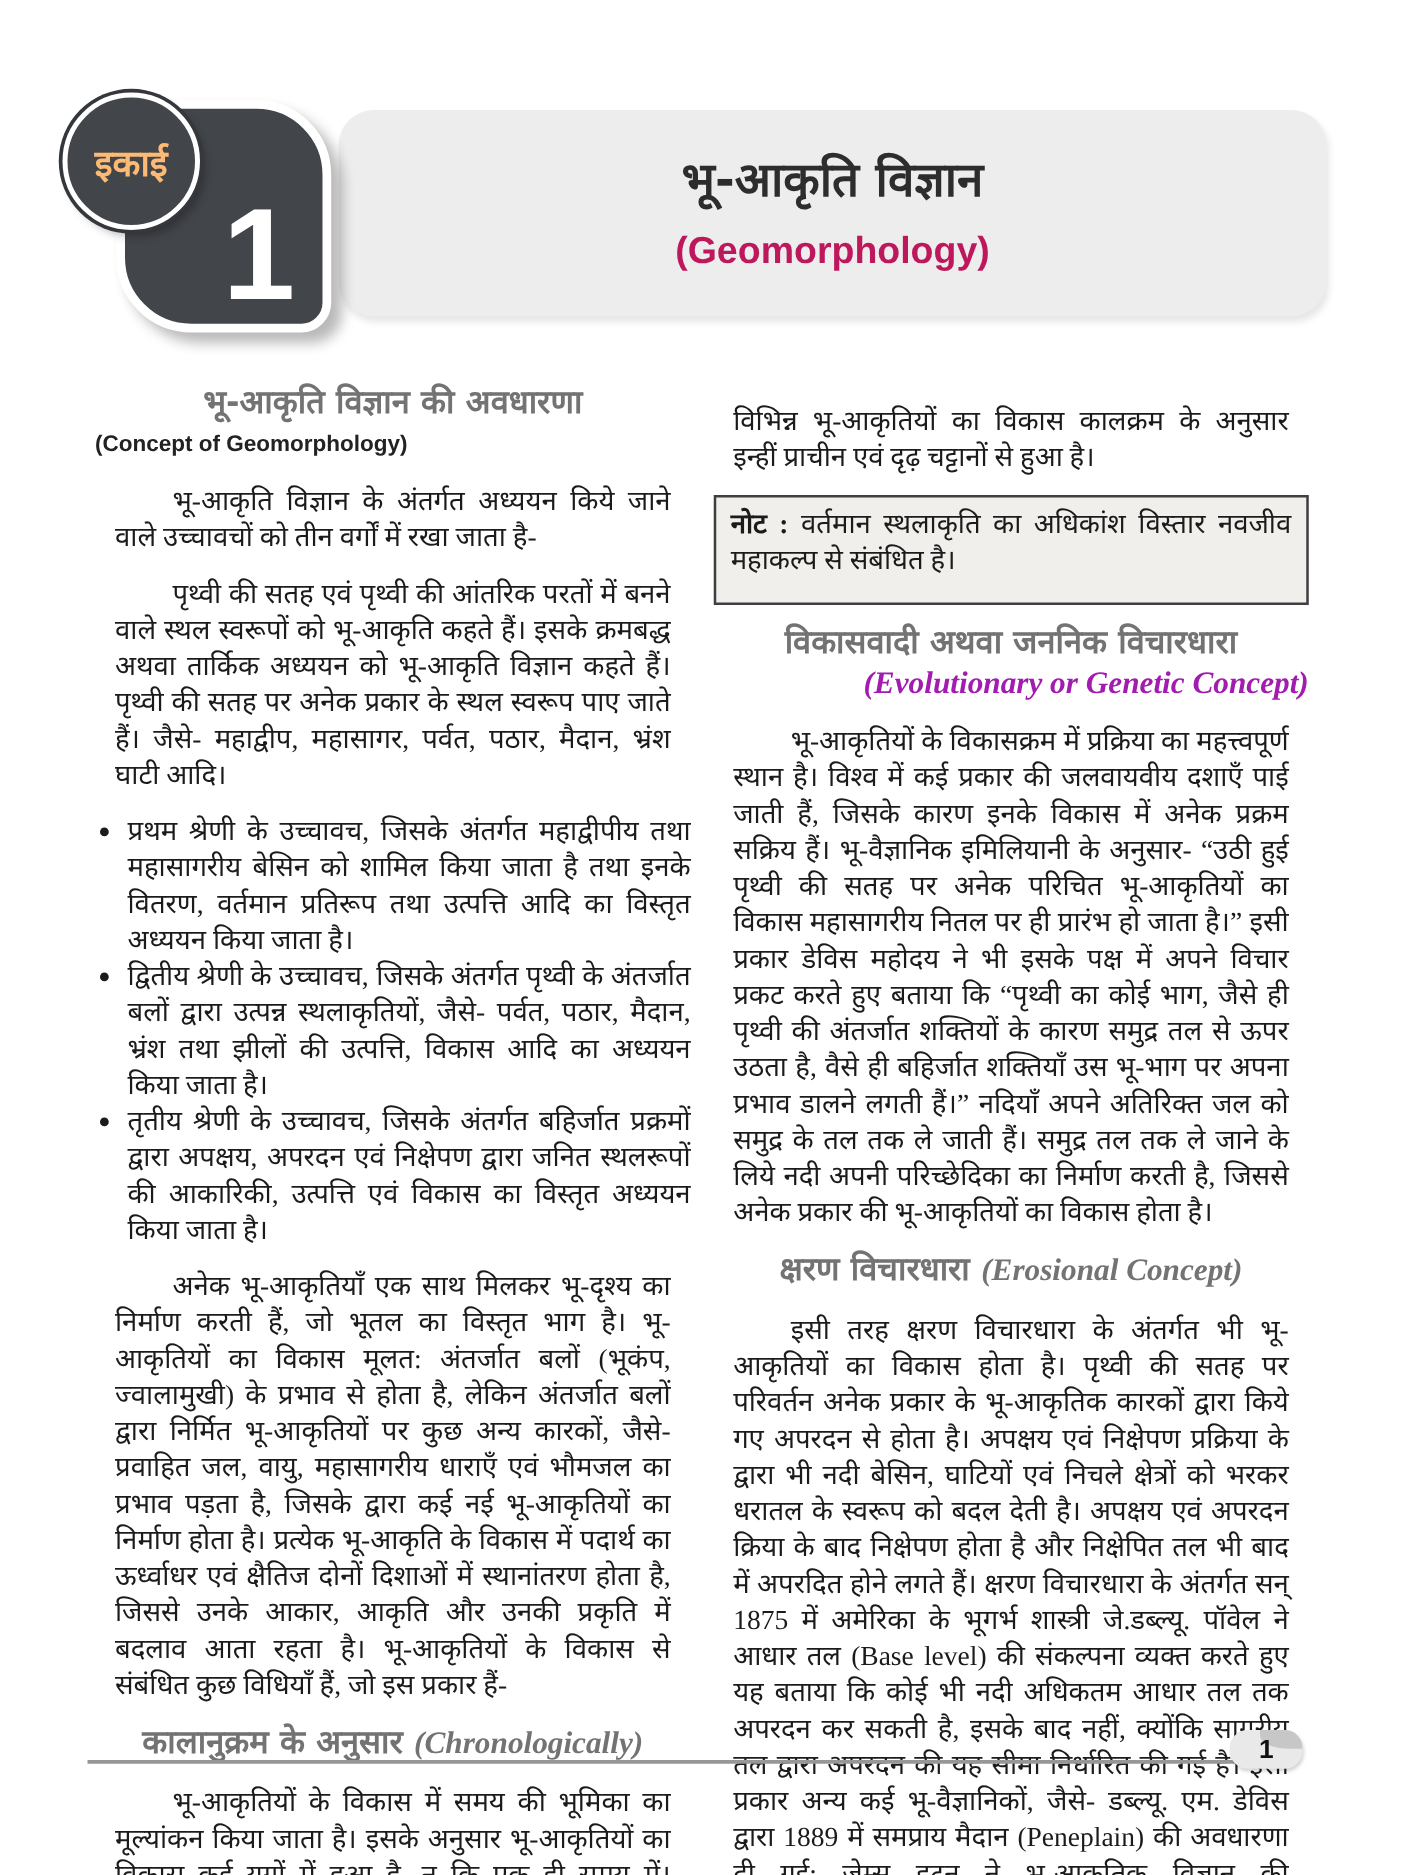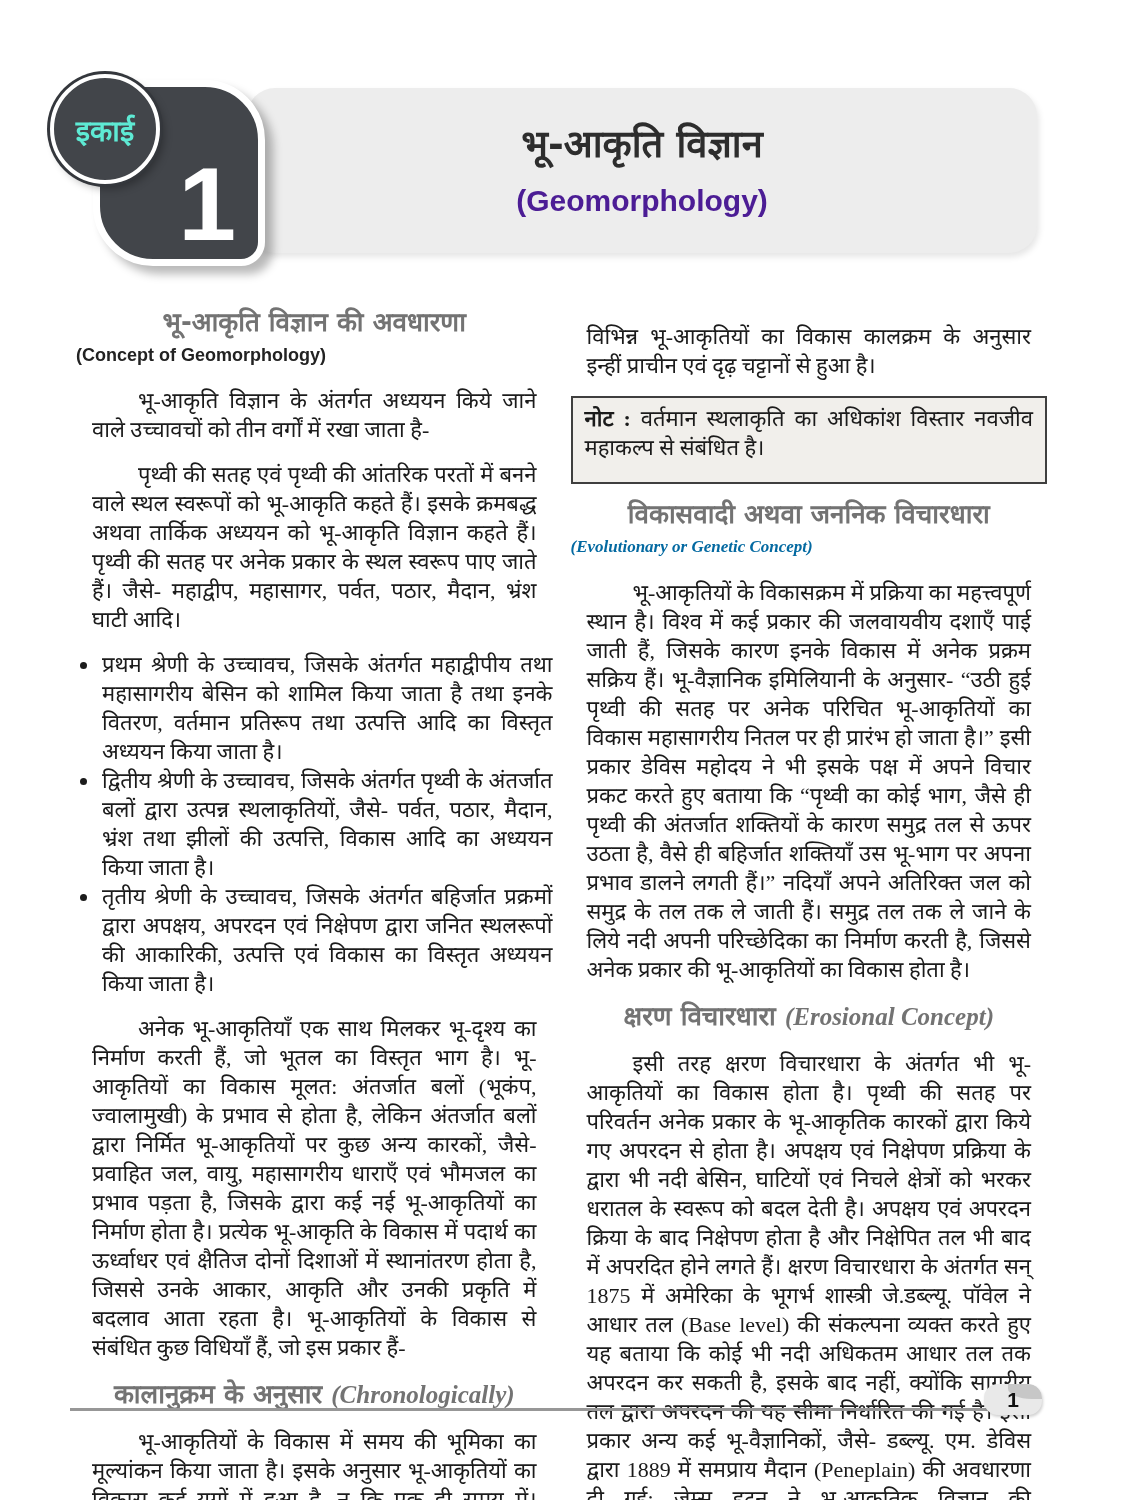--- a/index.html
+++ b/index.html
@@ -6,33 +6,33 @@
   .page{
     position:relative;
     width:1124px;height:1500px;
     background:#ffffff;
     font-family:"Liberation Serif","DejaVu Sans",serif;
     color:#1b1b1b;
     overflow:hidden;
   }
   
   .title-box{
-    position:absolute;left:247px;top:88px;width:790px;height:165px;
+    position:absolute;left:271px;top:88px;width:790px;height:165px;
     background:var(--title-box-bg,#ededed);
     border-radius:28px;
     box-shadow:2px 4px 6px rgba(0,0,0,0.10);
     display:flex;flex-direction:column;align-items:center;justify-content:center;
   }
   .title-hi{
     font-family:"DejaVu Sans","Liberation Sans",sans-serif;
     font-size:38px;font-weight:bold;color:#2d2d2d;line-height:1.15;
   }
   .title-en{
     font-family:"Liberation Sans","DejaVu Sans",sans-serif;
-    font-size:30px;font-weight:bold;color:#4c1d95;margin-top:18px;
+    font-size:30px;font-weight:bold;color:#be185d;margin-top:18px;
   }
   .unit-shape{
     position:absolute;left:93px;top:80px;width:158px;height:172px;
     background:var(--badge-dark,#42454a);
     border:7px solid #fff;
     border-radius:45px 60px 24px 60px;
     box-shadow:8px 8px 10px rgba(0,0,0,0.28);
   }
   .unit-number{
     position:absolute;right:22px;bottom:0px;
@@ -42,21 +42,21 @@
   .unit-circle{
     position:absolute;left:50px;top:74px;width:102px;height:102px;
     background:var(--badge-dark,#42454a);
     border:4px solid #ffffff;
     border-radius:50%;
     box-shadow:0 0 0 3px #34373c,4px 5px 8px rgba(0,0,0,0.30);
     display:flex;align-items:center;justify-content:center;
   }
   .unit-label{
     font-family:"DejaVu Sans","Liberation Sans",sans-serif;
-    font-size:29px;font-weight:bold;color:#5eead4;
+    font-size:29px;font-weight:bold;color:#fdba74;
   }
   
   .content{
     position:absolute;top:306px;left:76px;right:77px;
     display:flex;gap:18px;
   }
   .col{flex:1;min-width:0;text-align:justify;font-size:22px;line-height:29px;}
   .col p{margin:16px;}
   .col p.indent{text-indent:46px;}
   .h-hi{
@@ -65,22 +65,22 @@
     margin:4px 0 2px;line-height:32px;text-align:center;
   }
   .h-hi.first{margin-top:0;}
   .h-en-bold{
     font-family:"Liberation Sans","DejaVu Sans",sans-serif;
     font-size:18px;font-weight:bold;color:#222;
     margin:0 0 10px;line-height:30px;text-align:left;
   }
   .h-en-it{
     font-family:"Liberation Serif","DejaVu Serif",serif;
-    font-style:italic;font-weight:bold;font-size:17px;color:#0369a1;
-    margin:0 0 10px;line-height:30px;text-align:left;
+    font-style:italic;font-weight:bold;font-size:25px;color:#a21caf;
+    margin:0 0 10px;line-height:30px;text-align:right;
   }
   .h-inline-en{
     font-family:"Liberation Serif","DejaVu Serif",serif;
     font-style:italic;font-weight:bold;font-size:25px;
   }
   .col ul{margin:0;padding-left:24px;list-style:disc;}
   .col li{margin:0;padding-left:2px;}
   .note-box{
     border:2px solid var(--note-border,#3f3f3f);
     background:var(--note-bg,#f1efeb);

